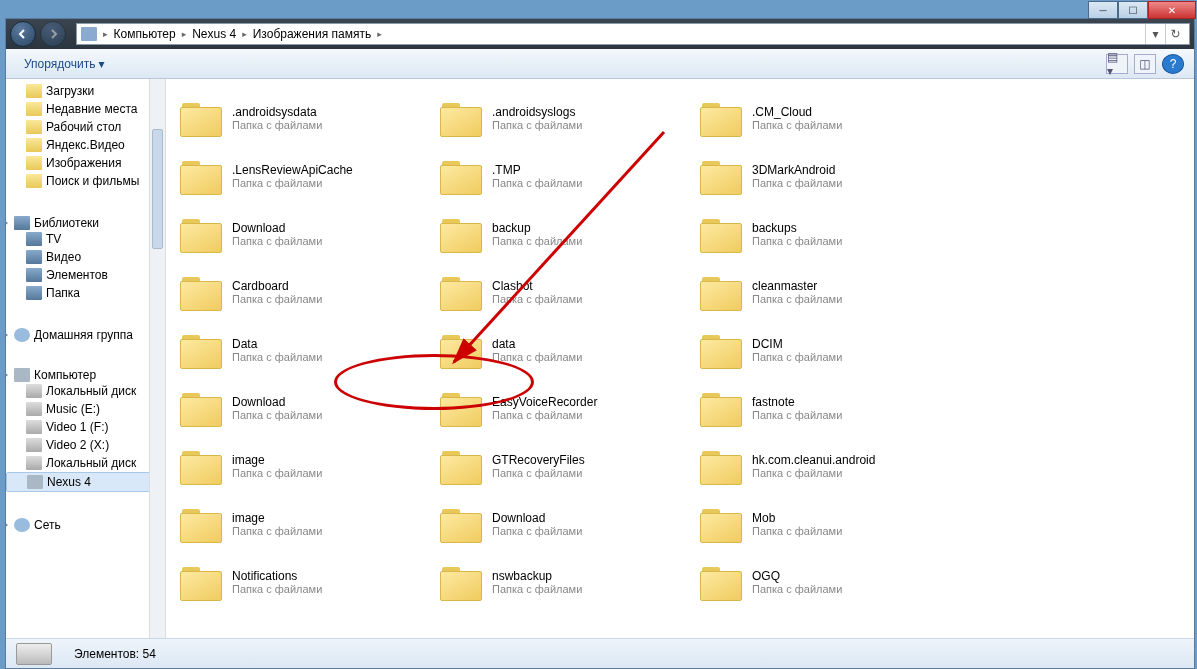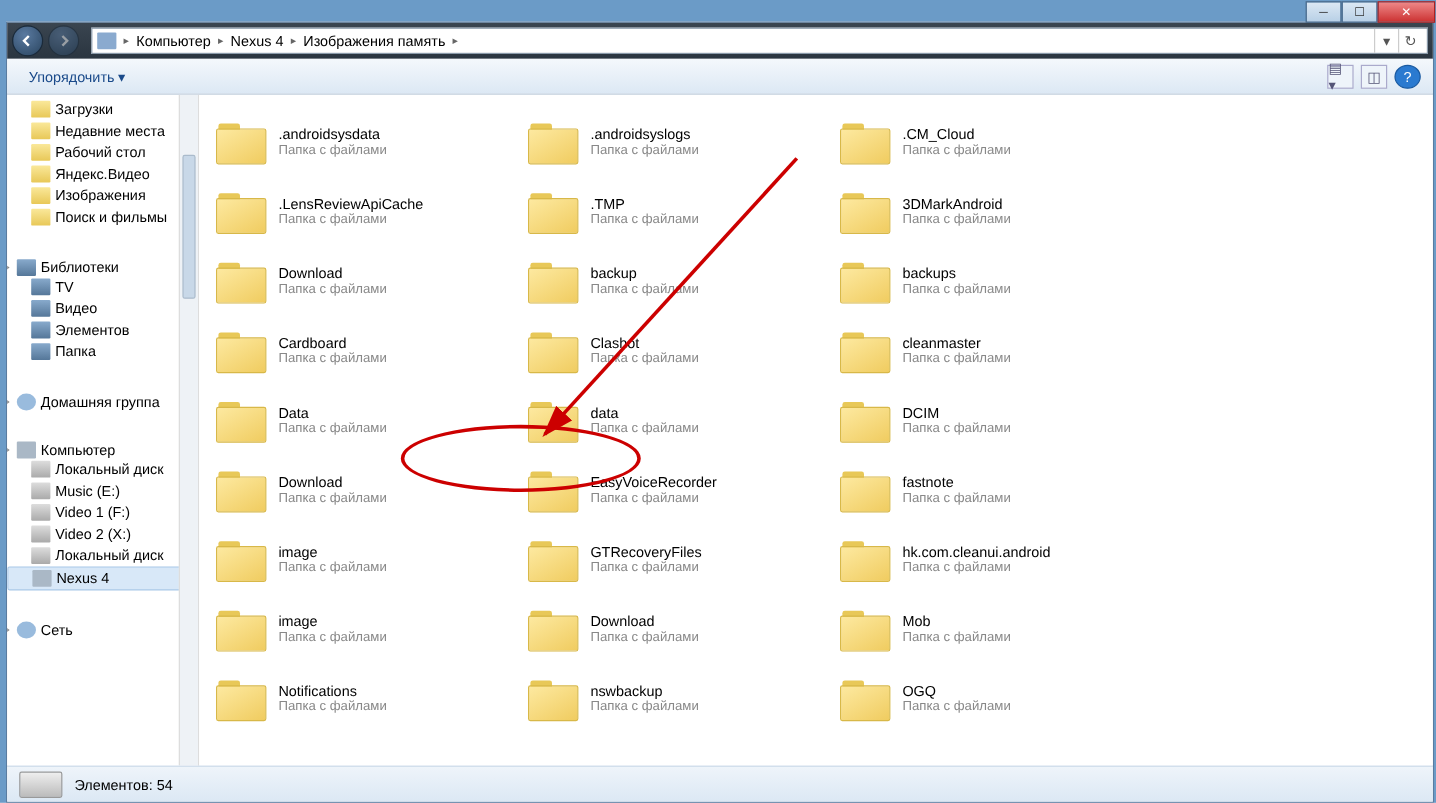--- a/index.html
+++ b/index.html
@@ -41,21 +41,21 @@
 .arrow-tri { width: 0; height: 0; border-left: 4px solid #888; border-top: 3px solid transparent; border-bottom: 3px solid transparent; margin-left: -10px; margin-right: 2px; }
 .content { flex: 1; background: #fff; overflow: hidden; padding: 10px 0 0 10px; position: relative; }
 .folder-grid { display: grid; grid-template-columns: repeat(3, 260px); grid-auto-rows: 58px; gap: 0; }
 .folder-item { display: flex; align-items: center; gap: 10px; padding: 4px; cursor: pointer; width: 250px; }
 .big-folder { width: 42px; height: 38px; position: relative; }
 .big-folder::before { content: ""; position: absolute; top: 4px; left: 2px; width: 18px; height: 6px; background: #e8c858; border-radius: 2px 2px 0 0; }
 .big-folder::after { content: ""; position: absolute; top: 8px; left: 0; right: 0; bottom: 0; background: linear-gradient(150deg, #fde9a0, #f0cc60); border-radius: 2px; border: 1px solid #d8b848; }
 .folder-txt { display: flex; flex-direction: column; }
 .folder-name { color: #000; }
 .folder-sub { color: #888; font-size: 11px; }
-.statusbar { position: absolute; bottom: 0; left: 0; right: 0; height: 30px; background: linear-gradient(#eef4fa, #dce8f4); border-top: 1px solid #c8d8e8; display: flex; align-items: center; padding: 0 10px; gap: 10px; }
+.statusbar { position: absolute; bottom: 0; left: 0; right: 0; height: 30px; background: linear-gradient(#eef4fa, #dce8f4); border-top: 1px solid #c8d8e8; display: flex; align-items: center; padding: 0 10px; gap: 22px; }
 .status-ic { width: 36px; height: 22px; background: linear-gradient(#eee,#bbb); border-radius: 2px; border: 1px solid #999; }
 .annotation-circle { position: absolute; border: 3px solid #c00; border-radius: 50%; width: 200px; height: 56px; left: 168px; top: 275px; pointer-events: none; }
 .annotation-arrow { position: absolute; pointer-events: none; left: 268px; top: 48px; }
 </style>
 </head>
 <body>
 
 <div class="window">
   <div class="titlebar">
     <div class="title-buttons">

